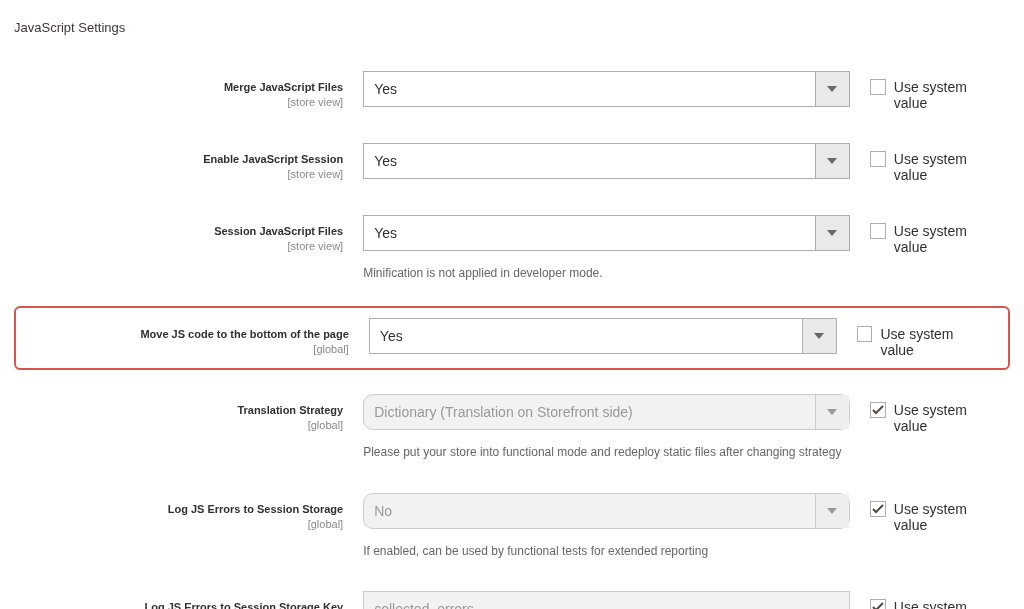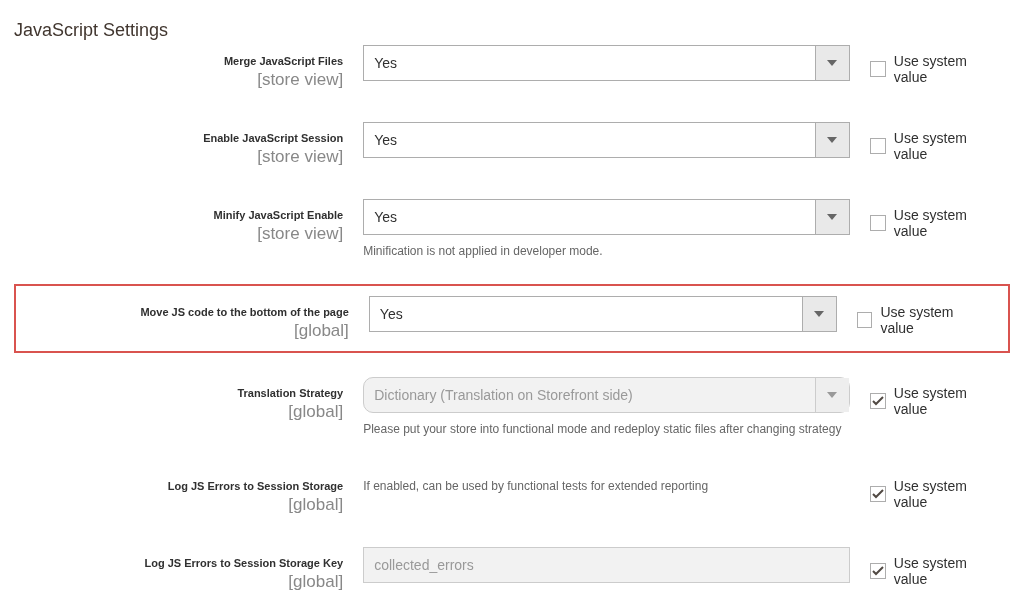--- a/index.html
+++ b/index.html
@@ -5,51 +5,52 @@
     * { box-sizing: border-box; margin: 0; padding: 0; }
     body {
       font-family: 'Helvetica Neue', Arial, sans-serif;
       font-size: 14px;
       color: #333;
       background: #fff;
       padding: 20px 14px;
       width: 1024px;
     }
     .section-title {
-      font-size: 18px;
+      font-size: 13px;
       font-weight: 400;
       color: #41362f;
+      margin-bottom: 32px;
     }
     .field-row {
       display: flex;
       align-items: flex-start;
       margin-bottom: 24px;
       padding: 4px 6px;
     }
     .field-row.highlighted {
       border: 2px solid #d9534f;
-      border-radius: 0;
+      border-radius: 6px;
       padding: 10px 22px;
       margin-bottom: 20px;
       margin-top: -4px;
     }
     .label-col {
       width: 344px;
       text-align: right;
       padding-right: 20px;
       padding-top: 7px;
     }
     .field-label {
       font-size: 11px;
       color: #303030;
       font-weight: 600;
     }
     .scope {
       display: block;
-      font-size: 17px;
+      font-size: 11px;
       color: #888;
       font-weight: 400;
       margin-top: 2px;
     }
     .control-col {
       width: 488px;
       display: flex;
       flex-direction: column;
     }
     .select-wrap {
@@ -99,26 +100,26 @@
       border: 1px solid #ccc;
       background: #f2f2f2;
       padding: 0 10px;
       font-size: 14px;
       color: #999;
       font-family: inherit;
     }
     .note {
       font-size: 12px;
       color: #666;
-      margin-top: 8px;
+      margin-top: 14px;
       line-height: 1.4;
     }
     .sys-col {
       display: flex;
-      align-items: center;
+      align-items: flex-start;
       padding-left: 20px;
       padding-top: 8px;
     }
     .checkbox {
       width: 16px;
       height: 16px;
       border: 1px solid #adadad;
       margin-right: 8px;
       background: #fff;
       display: inline-flex;
@@ -180,21 +181,21 @@
   <div class="sys-col">
     <span class="checkbox">
       
     </span>
     <span class="sys-label">Use system value</span>
   </div>
 </div>
 
 <div class="field-row">
   <div class="label-col">
-    <span class="field-label">Minify JavaScript Enable</span>
+    <span class="field-label">Session JavaScript Files</span>
     <span class="scope">[store view]</span>
   </div>
   <div class="control-col">
     <div class="select-wrap">
       <span>Yes</span>
       <span class="select-arrow">
         <svg viewBox="0 0 10 6">
             <path d="M0 0 L5 6 L10 0 Z" fill="#666"></path>
           </svg>
       </span>
@@ -257,20 +258,28 @@
     <span class="sys-label">Use system value</span>
   </div>
 </div>
 
 <div class="field-row">
   <div class="label-col">
     <span class="field-label">Log JS Errors to Session Storage</span>
     <span class="scope">[global]</span>
   </div>
   <div class="control-col">
+    <div class="select-wrap disabled">
+      <span>No</span>
+      <span class="select-arrow">
+        <svg viewBox="0 0 10 6">
+            <path d="M0 0 L5 6 L10 0 Z" fill="#999"></path>
+          </svg>
+      </span>
+    </div>
     <div class="note">If enabled, can be used by functional tests for extended reporting</div>
   </div>
   <div class="sys-col">
     <span class="checkbox checked">
       <svg viewBox="0 0 12 10">
           <path d="M1 5 L4 8 L11 1" stroke="#514943" stroke-width="2" fill="none"></path>
         </svg>
     </span>
     <span class="sys-label">Use system value</span>
   </div>

